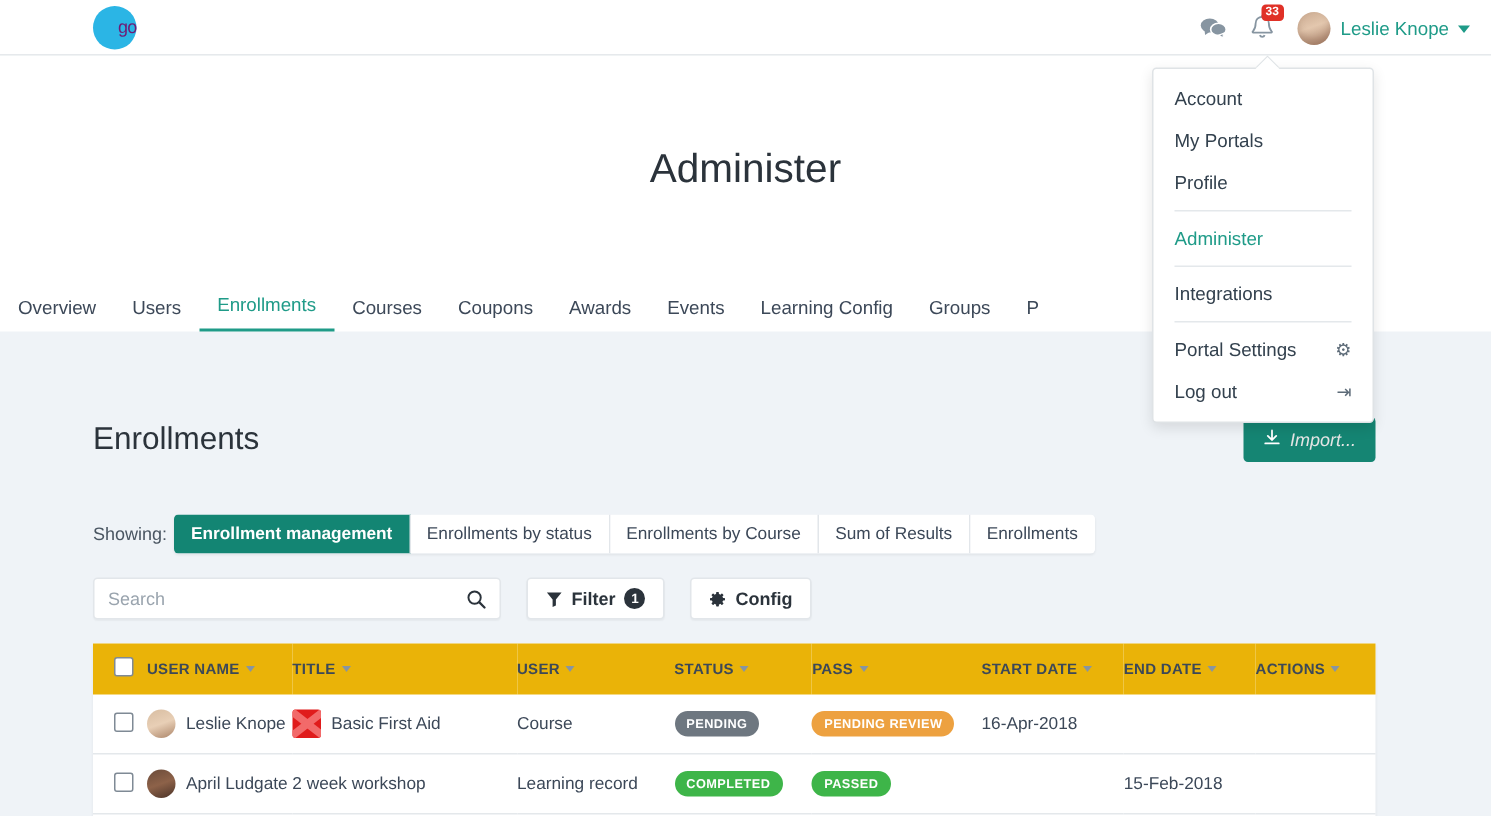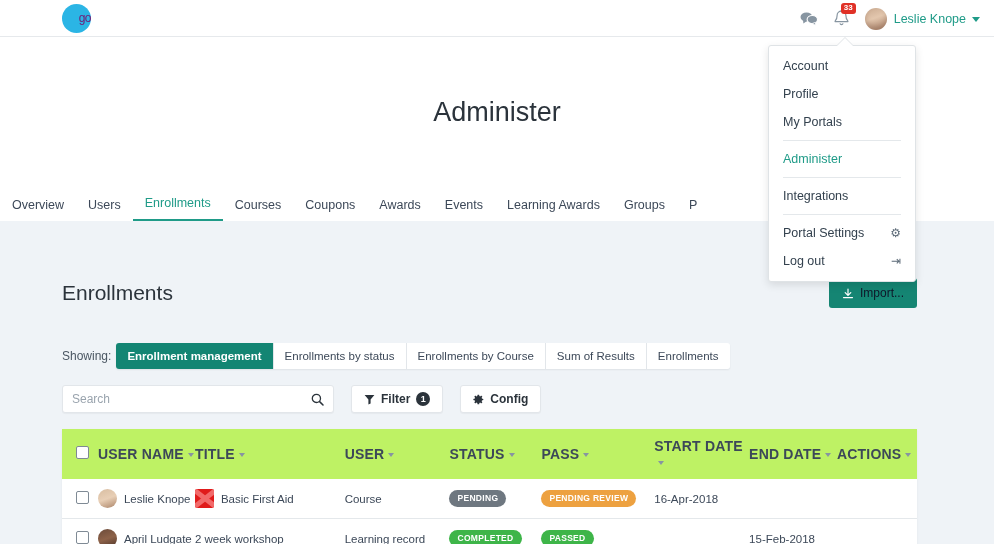--- a/index.html
+++ b/index.html
@@ -108,23 +108,23 @@
   .tab.active { color: #1f9b88; border-bottom: 2px solid #1f9b88; }
 
   
   .content { position: absolute; top: 221px; left: 0; width: 994px; }
   .sec-head {
     display: flex; align-items: center; justify-content: space-between;
     padding: 0 77px 0 62px; margin-top: 58px; height: 28px;
   }
   .sec-title { font-size: 21px; color: #2b333b; font-weight: normal; }
   .btn-import {
-    background: #158573; color: #0f172a; font-size: 12px;
+    background: #158573; color: #e5e5e5; font-size: 12px;
     border: none; border-radius: 3px; padding: 8px 13px;
-    display: flex; align-items: flex-end; gap: 6px; cursor: pointer;
+    display: flex; align-items: flex-start; gap: 6px; cursor: pointer; font-style: italic;
   }
 
   
   .showing-row {
     display: flex; align-items: center; margin-top: 36px; padding-left: 62px;
   }
   .showing-label { font-size: 12px; color: #4a5662; margin-right: 5px; }
   .seggroup { display: flex; border-radius: 3px; overflow: hidden;
     box-shadow: 0 1px 2px rgba(0,0,0,.07); }
   .seg {
@@ -162,22 +162,22 @@
     font-weight: bold;
   }
 
   
   .tablewrap {
     margin-top: 16px; margin-left: 62px; width: 855px; background: #fff;
     box-shadow: 0 1px 2px rgba(0,0,0,.06);
   }
   table { width: 100%; border-collapse: collapse; }
   thead th {
-    background: #bef264; text-align: left;
-    font-size: 14px; font-weight: bold; color: #3c4858;
+    background: #eab308; text-align: left;
+    font-size: 10px; font-weight: bold; color: #3c4858;
     letter-spacing: .2px; padding: 9px 0; height: 27px;
   }
   .sort-caret {
     display: inline-block; margin-left: 4px;
     border-left: 3px solid transparent; border-right: 3px solid transparent;
     border-top: 4px solid #8795a1; vertical-align: middle;
   }
   tbody td {
     font-size: 11.5px; color: #3c4858; padding: 10px 0;
     border-bottom: 1px solid #e4e8eb; height: 36px; vertical-align: middle;
@@ -250,24 +250,24 @@
       <span>Leslie Knope</span><i class="caret-down"></i>
     </span>
   </div>
 </div>
 
 <div class="dropdown">
   <div class="dd-item">
     <span>Account</span>
   </div>
   <div class="dd-item">
+    <span>My Portals</span>
+  </div>
+  <div class="dd-item">
     <span>Profile</span>
-  </div>
-  <div class="dd-item">
-    <span>My Portals</span>
   </div>
   <div class="dd-sep"></div>
   <div class="dd-item active">
     <span>Administer</span>
   </div>
   <div class="dd-sep"></div>
   <div class="dd-item">
     <span>Integrations</span>
   </div>
   <div class="dd-sep"></div>
@@ -284,21 +284,21 @@
 <div class="titlewrap">
   <h1 class="page-title">Administer</h1>
   <div class="tabs">
     <span class="tab">Overview</span>
     <span class="tab">Users</span>
     <span class="tab active">Enrollments</span>
     <span class="tab">Courses</span>
     <span class="tab">Coupons</span>
     <span class="tab">Awards</span>
     <span class="tab">Events</span>
-    <span class="tab">Learning Awards</span>
+    <span class="tab">Learning Config</span>
     <span class="tab">Groups</span>
     <span class="tab">P</span>
   </div>
 </div>
 
 <div class="content">
 
   <div class="sec-head">
     <h2 class="sec-title">Enrollments</h2>
     <button class="btn-import">

